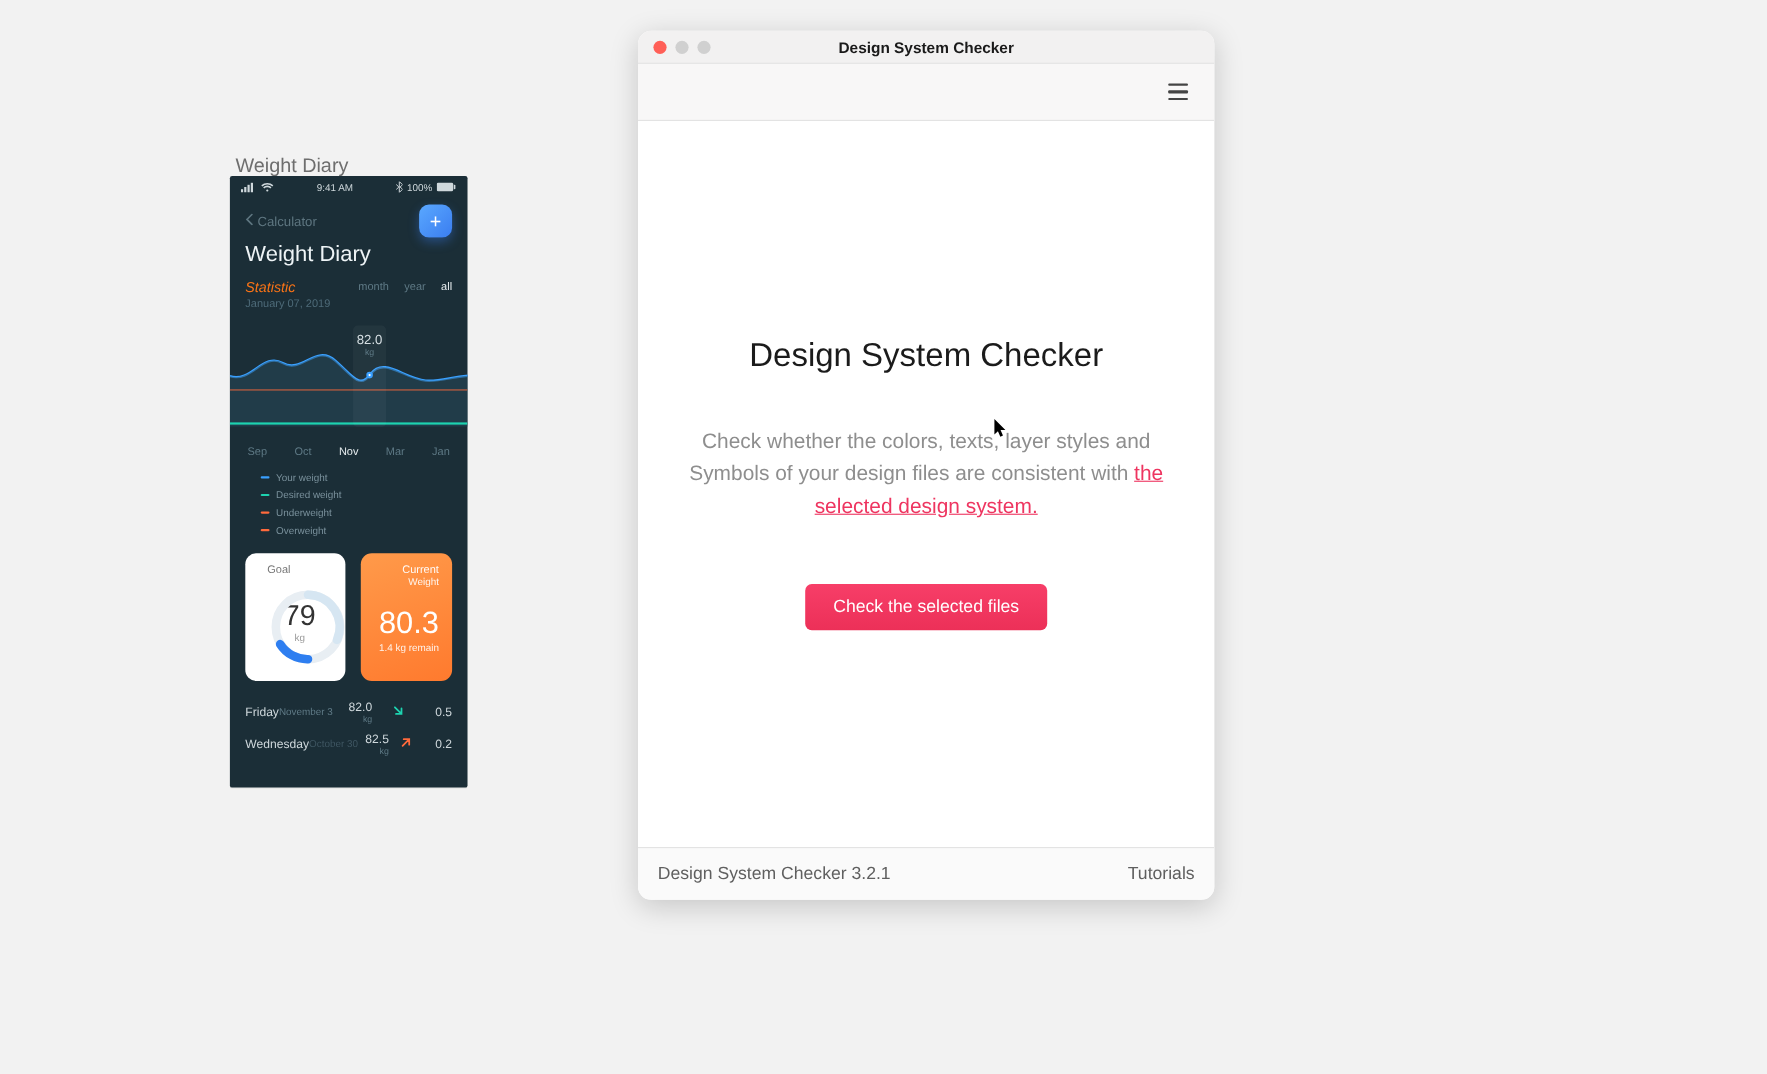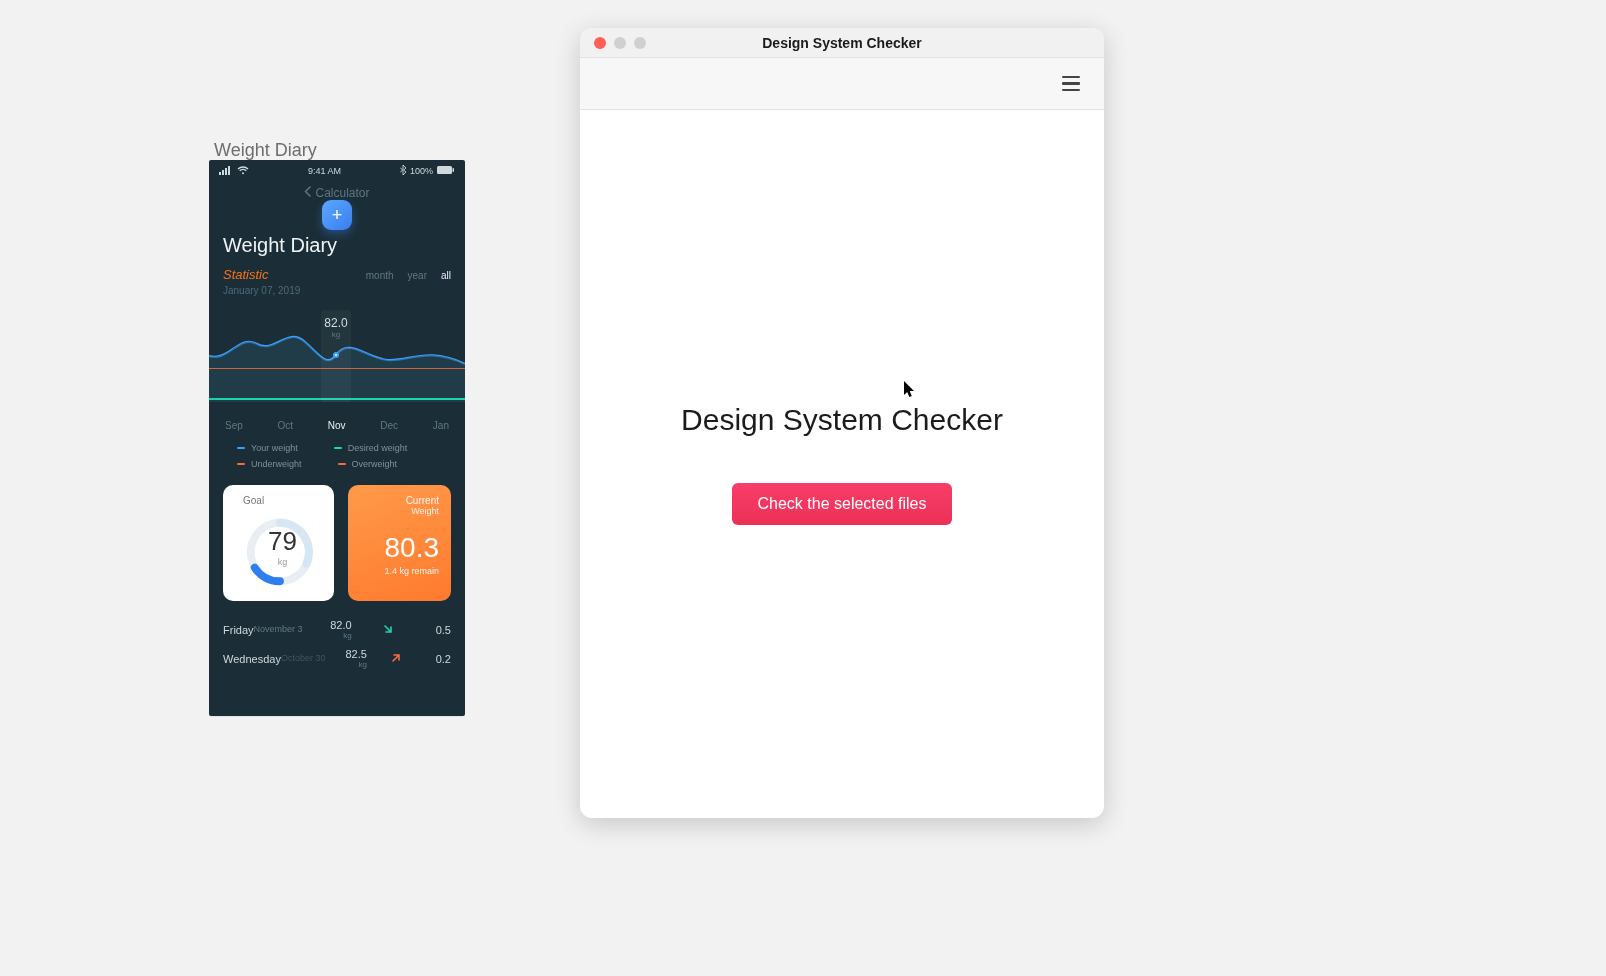--- a/index.html
+++ b/index.html
@@ -5,31 +5,31 @@
   * { box-sizing: border-box; margin: 0; padding: 0; }
   body {
     background: #f2f2f2;
     font-family: -apple-system, BlinkMacSystemFont, "Segoe UI", Helvetica, Arial, sans-serif;
     width: 1606px; height: 976px; position: relative;
   }
 
   
   .artboard-label { position: absolute; left: 214px; top: 140px; font-size: 18px; color: #6e6e6e; }
   .phone {
-    position: absolute; left: 209px; top: 160px; width: 256px; height: 556px;
+    position: absolute; left: 209px; top: 160px; width: 216px; height: 556px;
     background: #1b2e37; border-radius: 2px; overflow: hidden; color: #dfe7ea;
     box-shadow: 0 1px 0 rgba(0,0,0,0.05);
     font-size: 11px;
   }
   .statusbar {
     display: flex; justify-content: space-between; align-items: center;
     padding: 5px 10px 3px; font-size: 9px; color: #cfd8dc;
   }
   .statusbar .right { display: flex; gap: 4px; align-items: center; }
-  .phone-header { display: flex; align-items: center; justify-content: space-between; padding: 6px 14px 2px; flex-direction: column; }
+  .phone-header { display: flex; align-items: center; justify-content: space-between; padding: 6px 14px 2px; }
   .back { color: #5e7680; font-size: 12px; display: flex; align-items: center; gap: 4px; }
   .add-btn {
     width: 30px; height: 30px; background: linear-gradient(135deg,#5aa8ff,#3a7df0);
     border-radius: 9px; display:flex; align-items:center; justify-content:center;
     color:#fff; font-size:18px; box-shadow: 0 4px 10px rgba(58,125,240,0.4);
   }
   .phone-title { padding: 2px 14px 10px; font-size: 20px; font-weight: 500; color:#eef4f6; }
   .stat-row { display:flex; justify-content:space-between; align-items:flex-start; padding: 0 14px; }
   .stat-left .stat-label{ font-size:13px;color:#f97316;font-style:italic;}
   .stat-left .stat-date{ font-size:10px;color:#4d6a78;margin-top:3px;}
@@ -182,21 +182,21 @@
       <div class="val">82.0</div>
       <div class="unit">kg</div>
     </div>
     <div class="dot"></div>
   </div>
 
   <div class="months">
     <span>Sep</span>
     <span>Oct</span>
     <span class="active">Nov</span>
-    <span>Dec</span>
+    <span>Mar</span>
     <span>Jan</span>
   </div>
 
   <div class="legend">
     <div class="lg">
         <span class="dash" style="background:#3aa0ff"></span>
         <span>Your weight</span>
       </div>
     <div class="lg">
         <span class="dash" style="background:#1dd3b0"></span>
@@ -278,21 +278,28 @@
   </div>
   <div class="toolbar">
     <div class="hamburger">
       <span></span>
       <span></span>
       <span></span>
     </div>
   </div>
   <div class="content">
     <div class="h1">Design System Checker</div>
+    <div class="desc">
+      <span>Check whether the colors, texts, layer styles and Symbols of your design files are consistent with </span><span class="link">the selected design system.</span>
+    </div>
     <button class="primary-btn">Check the selected files</button>
+  </div>
+  <div class="footer">
+    <span>Design System Checker 3.2.1</span>
+    <span class="tut">Tutorials</span>
   </div>
 </div>
 
 <div class="cursor-mark">
   <svg width="14" height="18" viewBox="0 0 14 18">
       <path d="M1 1l0 14 3.2-3 2.2 5 2.4-1-2.2-5H11z" fill="#000"></path>
     </svg>
 </div>
 
 </body></html>

